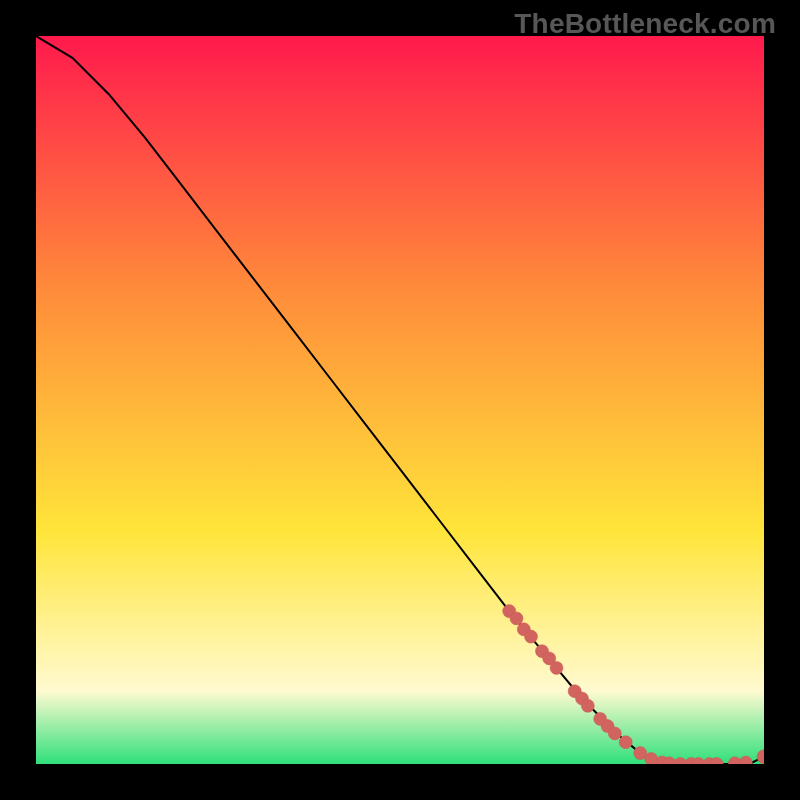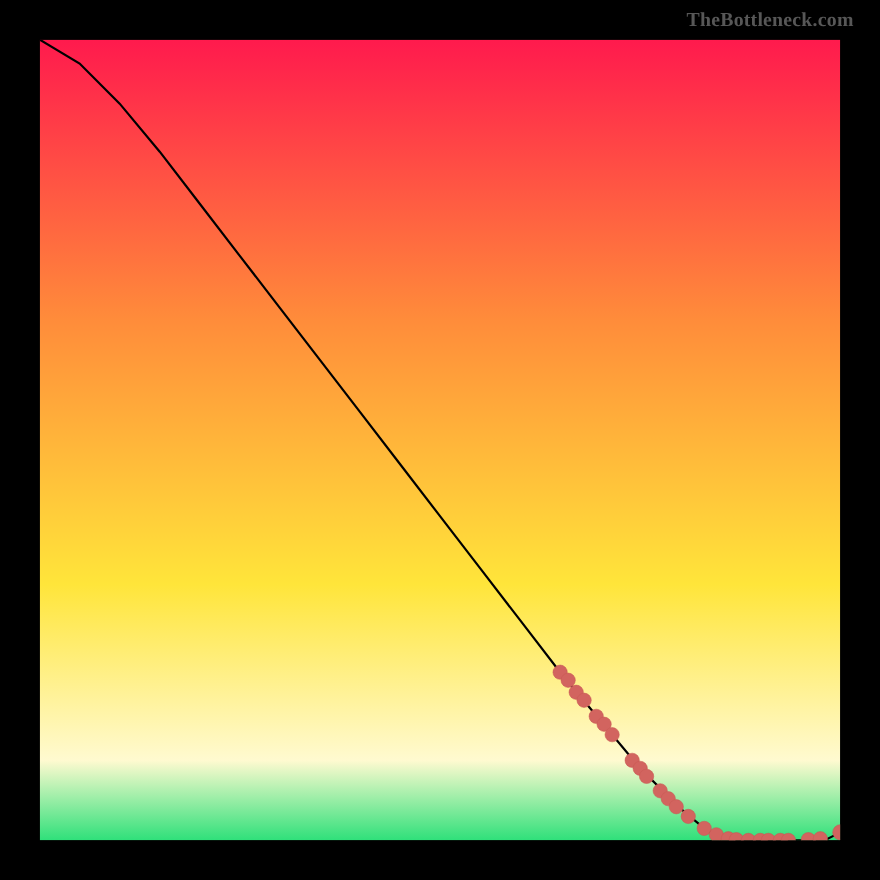--- a/index.html
+++ b/index.html
@@ -23,22 +23,22 @@
     left: 36px;
     top: 36px;
     width: 728px;
     height: 728px;
     overflow: hidden;
   }
   #attribution {
     position: absolute;
     top: 8px;
     right: 24px;
-    font-family: Liberation Serif, serif;
-    font-size: 18px;
+    font-family: Liberation Sans, sans-serif;
+    font-size: 28px;
     font-weight: 600;
     color: #575757;
     letter-spacing: 0.2px;
     user-select: none;
   }
   svg { display: block; }
 </style>
 </head>
 <body>
 

